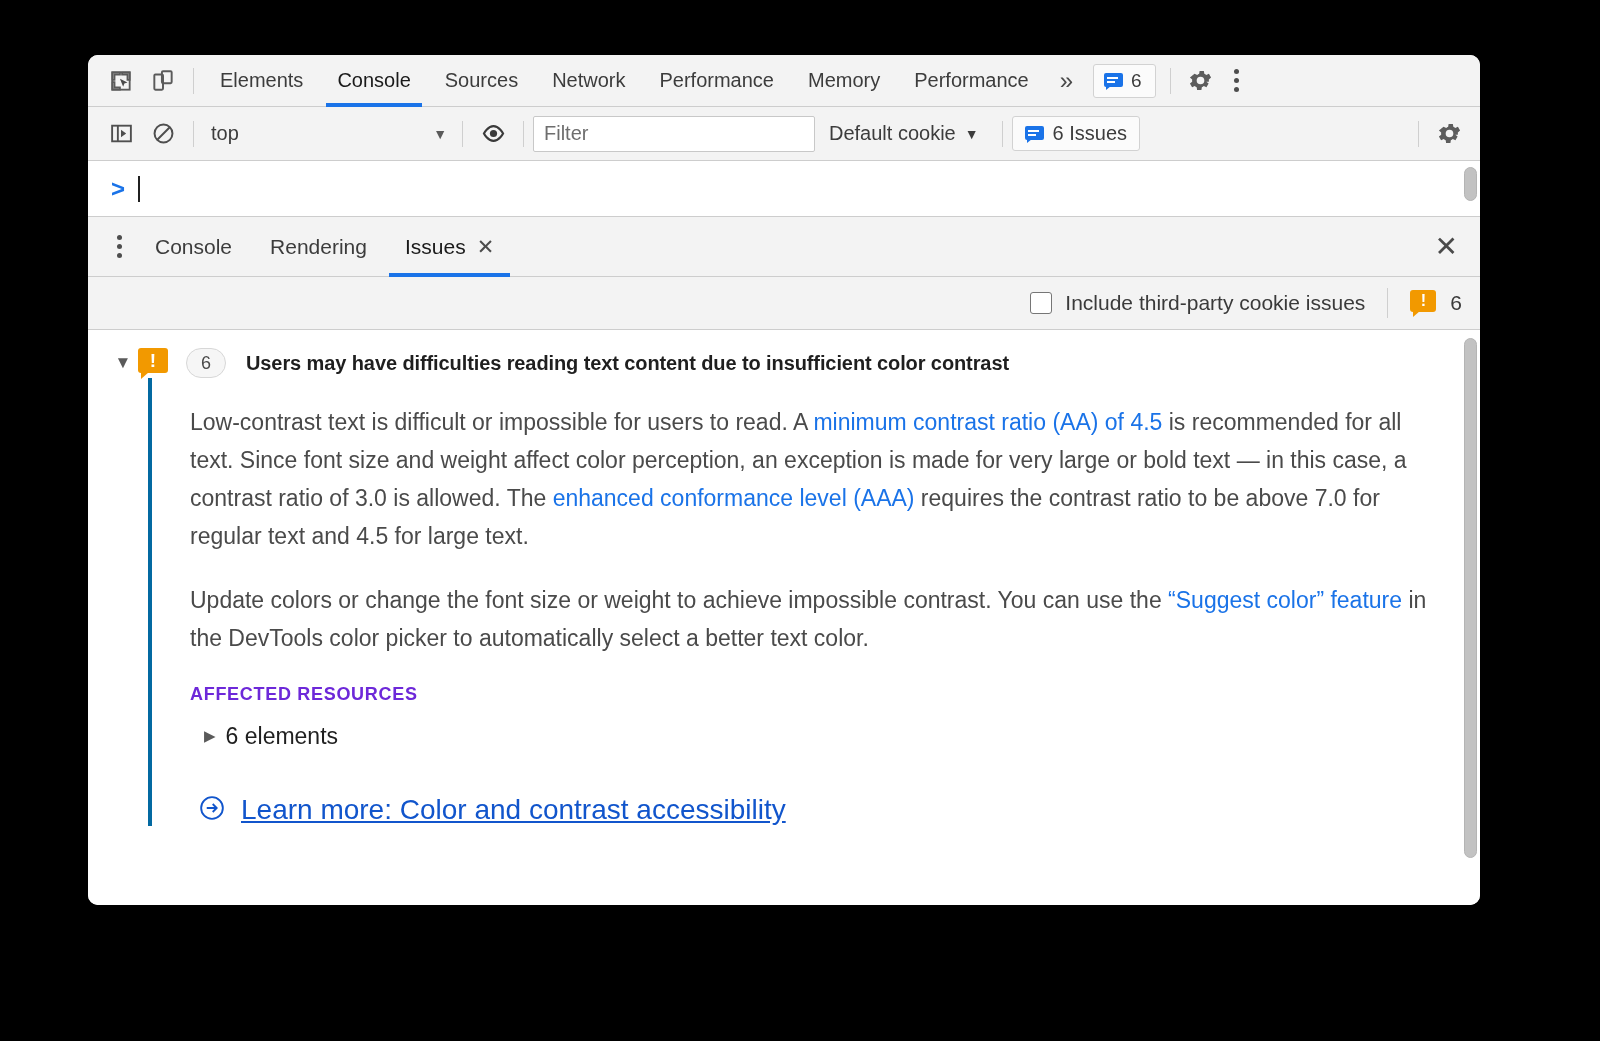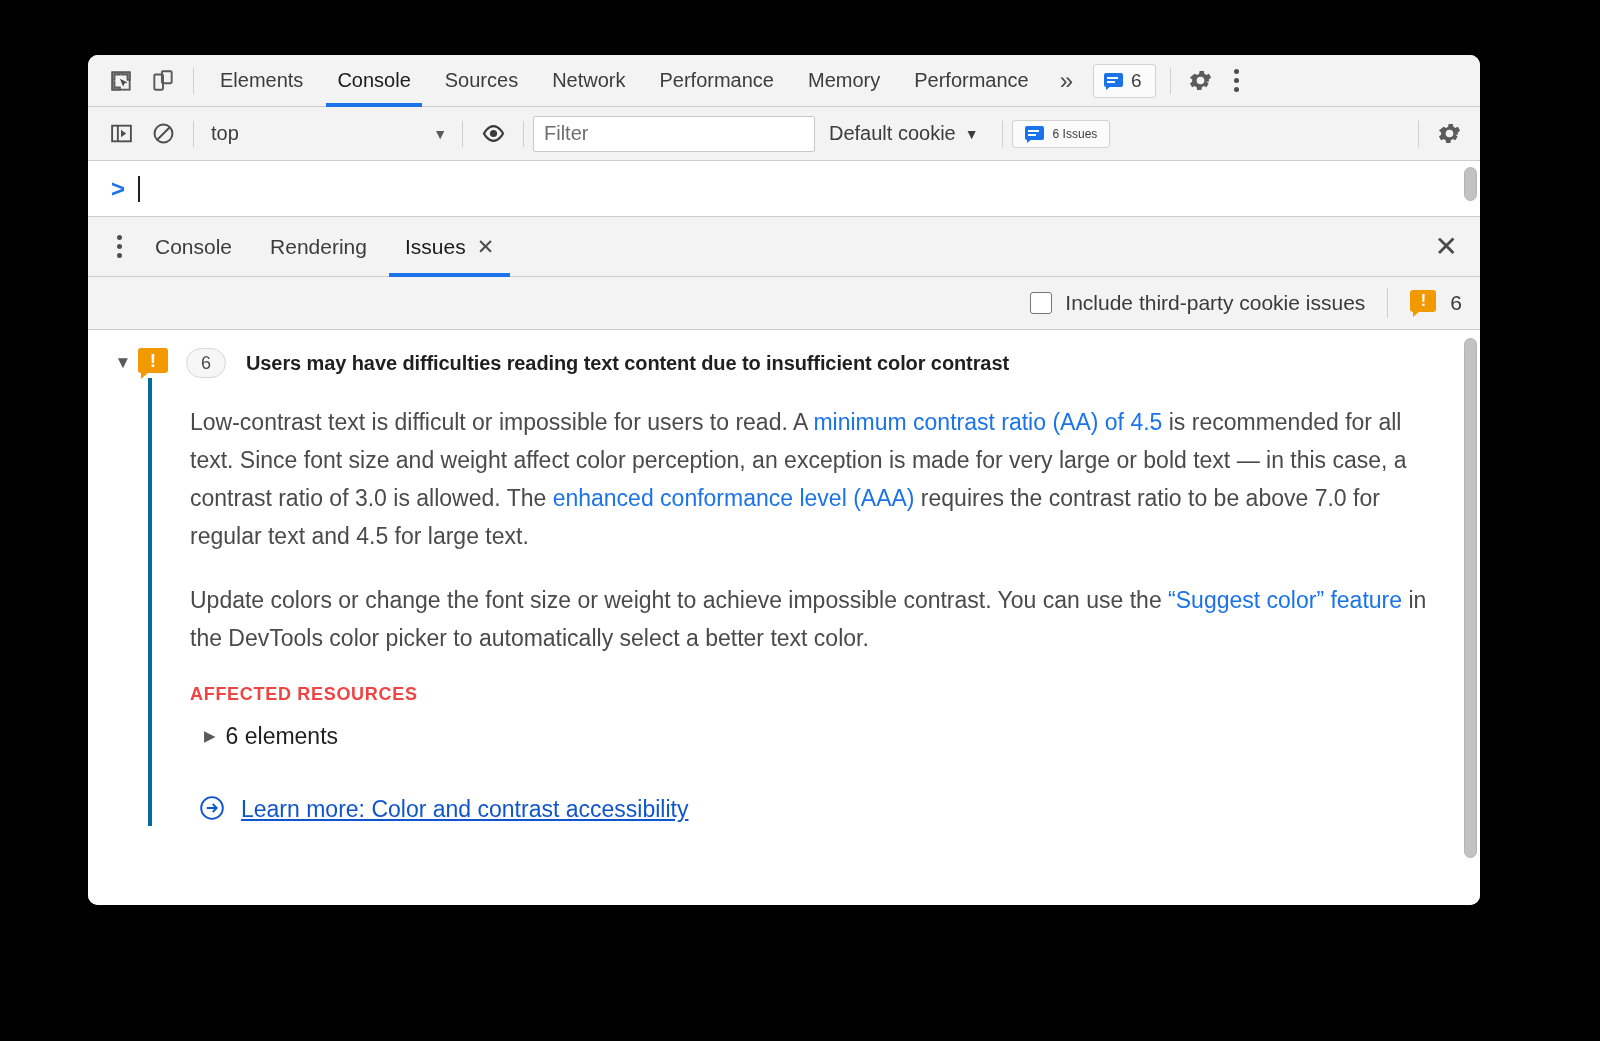--- a/index.html
+++ b/index.html
@@ -156,21 +156,21 @@
     font-size: 20px; color: #3c3c3c;
     padding: 0 14px;
   }
   #levels .caret { font-size: 14px; }
   #issues-btn {
     display:flex; align-items:center; gap:9px;
     border: 1px solid #d2d2d2;
     background: #fbfbfb;
     border-radius: 3px;
     padding: 5px 12px;
-    font-size: 12px; color: #3c3c3c;
+    font-size: 20px; color: #3c3c3c;
   }
   #filterbar-spacer { flex: 1 1 auto; }
 
   
   #console-area {
     flex: 0 0 56px;
     background: #ffffff;
     border-bottom: 1px solid #cdcdcd;
     display: flex;
     align-items: center;
@@ -287,36 +287,36 @@
     font-size: 23px;
     line-height: 1.65;
     color: #4a4a4a;
     max-width: 1250px;
     margin-bottom: 26px;
   }
   #issue-detail a.inline {
     color: #1a73e8; text-decoration: none;
   }
   #affected-title {
-    font-size: 18px; font-weight: bold; color: #ef4444;
+    font-size: 18px; font-weight: bold; color: #6d28d9;
     letter-spacing: 0.7px; margin-top: 10px; margin-bottom: 18px;
   }
   #affected-row {
     display: flex; align-items: center; gap: 10px;
     font-size: 23px; color: #1f1f1f; margin-bottom: 44px;
     padding-left: 14px;
   }
   #affected-row .tw { color: #5a5a5a; font-size: 15px; }
   #learn-more {
     display: flex; align-items: center; gap: 15px;
     padding-left: 8px;
   }
   #learn-more .arrow-circle { color: #1155cc; flex: 0 0 28px; }
   #learn-more a {
-    font-size: 23px; color: #1155cc; text-decoration: underline;
+    font-size: 28px; color: #1155cc; text-decoration: underline;
   }
 </style>
 </head>
 <body>
 
 <div id="window">
 
 
   <div id="maintabbar">
     <div class="icon-btn">

